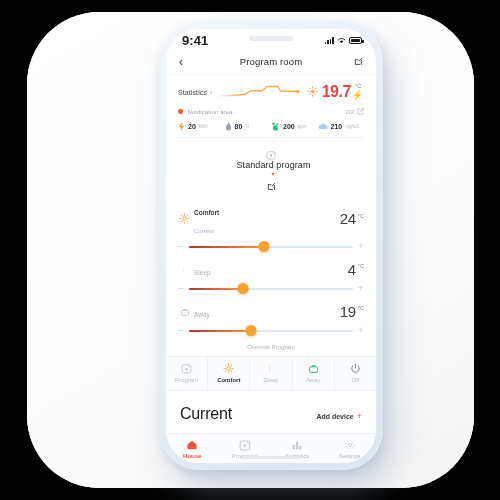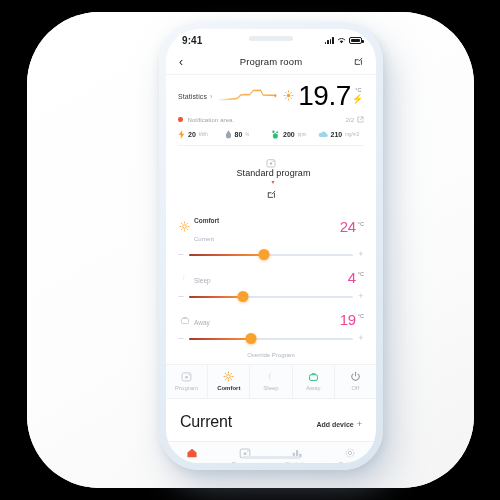--- a/index.html
+++ b/index.html
@@ -43,21 +43,21 @@
     width: 44px; height: 5px; border-radius: 3px;
     background: #e9edf1; z-index: 5;
   }
 
   
   .statusbar {
     height: 20px; flex: 0 0 20px;
     display: flex; align-items: center; justify-content: space-between;
     padding: 3px 14px 0 16px;
   }
-  .status-time { font-size: 10px; font-weight: 700; color: #1b1d1f; letter-spacing: .1px; }
+  .status-time { font-size: 13px; font-weight: 700; color: #1b1d1f; letter-spacing: .1px; }
   .status-right { display: flex; align-items: center; gap: 3px; }
   .sig { display: flex; align-items: flex-end; gap: 1px; height: 7px; }
   .sig i { display: block; width: 1.6px; background: #17191b; border-radius: .5px; }
   .sig i:nth-child(1){height:2.5px}.sig i:nth-child(2){height:4px}
   .sig i:nth-child(3){height:5.5px}.sig i:nth-child(4){height:7px}
   .batt { width: 13px; height: 6.5px; border: 1px solid #17191b; border-radius: 2px; position: relative; }
   .batt::after { content:""; position:absolute; left:1px; top:1px; bottom:1px; right:1px; background:#17191b; border-radius:1px; }
   .batt::before { content:""; position:absolute; right:-2.5px; top:2px; width:1.5px; height:2.5px; background:#17191b; border-radius:0 1px 1px 0; }
 
   
@@ -72,21 +72,21 @@
   .scroll { flex: 1; display: flex; flex-direction: column; overflow: hidden; }
 
   
   .stats { padding: 7px 12px 5px; }
   .stats-top { display: flex; align-items: center; }
   .stats-label { font-size: 7px; color: #3a3e42; letter-spacing:.1px; }
   .stats-chev { font-size: 7px; color: #9aa0a6; margin-left: 3px; }
   .spark { flex: 1; height: 20px; margin: 0 4px; position: relative; }
   .spark svg { width: 100%; height: 100%; display: block; }
   .sun-ic { margin: 0 4px 0 1px; }
-  .big-temp { font-size: 28px; color: #000000; letter-spacing: -.5px; line-height: 1; font-weight: 400; }
+  .big-temp { font-size: 16px; color: #ef4444; letter-spacing: -.5px; line-height: 1; font-weight: 700; }
   .unit-col { display:flex; flex-direction:column; align-items:center; gap:1px; margin-left:2px; }
   .unit-c { font-size: 5.5px; color: #7f868d; line-height:1; }
   .bolt-red { font-size: 9px; color: #f4452a; line-height:1; }
 
   .notif { display:flex; align-items:center; margin-top: 6px; }
   .notif-dot { width: 4.5px; height: 4.5px; border-radius: 50%; background: #f0563a; margin-right: 5px; }
   .notif-txt { font-size: 6px; color: #9da3a9; flex: 1; letter-spacing:.1px; }
   .notif-count { font-size: 6px; color: #aeb4ba; margin-right: 3px; }
 
   .metrics { display: flex; margin-top: 7px; }
@@ -101,21 +101,21 @@
   .prog-name { font-size: 9px; color: #1d2023; margin-left: 5px; letter-spacing:.1px; }
   .prog-caret { font-size: 6px; color: #f0563a; margin-left: 4px; flex:1; }
 
   
   .temp-row { padding: 2px 12px 0; }
   .tr-head { display: flex; align-items: center; }
   .tr-icon { width: 13px; display:flex; align-items:center; justify-content:center; }
   .tr-labels { flex: 1; margin-left: 3px; line-height: 1.12; }
   .tr-title { font-size: 6.5px; font-weight: 700; color: #3d4146; }
   .tr-sub { font-size: 6px; color: #a9b4c4; }
-  .tr-val { font-size: 15px; color: #ec4899; line-height: 1; letter-spacing:-.3px;margin-left:12px; }
+  .tr-val { font-size: 15px; color: #404040; line-height: 1; letter-spacing:-.3px;margin-left:12px; }
   .tr-unit { font-size: 5.5px; color: #7f868d; margin-left: 2px; vertical-align: super; }
 
   .slider { display:flex; align-items:center; gap:5px; margin: 5px 0 7px; }
   .s-minus, .s-plus { font-size: 9px; color: #c3cad3; width: 6px; text-align:center; line-height:1; }
   .track { position: relative; flex: 1; height: 10px; display:flex; align-items:center; }
   .track-bg { position:absolute; left:0; right:0; height: 1.6px; background: #dfe6ee; border-radius: 1px; }
   .track-fill { position:absolute; left:0; height: 1.6px; border-radius:1px;
     background: linear-gradient(90deg,#a63a32 0%,#e2663a 55%,#f59b35 100%); }
   .thumb { position:absolute; width: 11px; height: 11px; border-radius: 50%;
     background: #f9a12e; transform: translateX(-50%); box-shadow: 0 1px 3px rgba(230,150,40,.45); }

